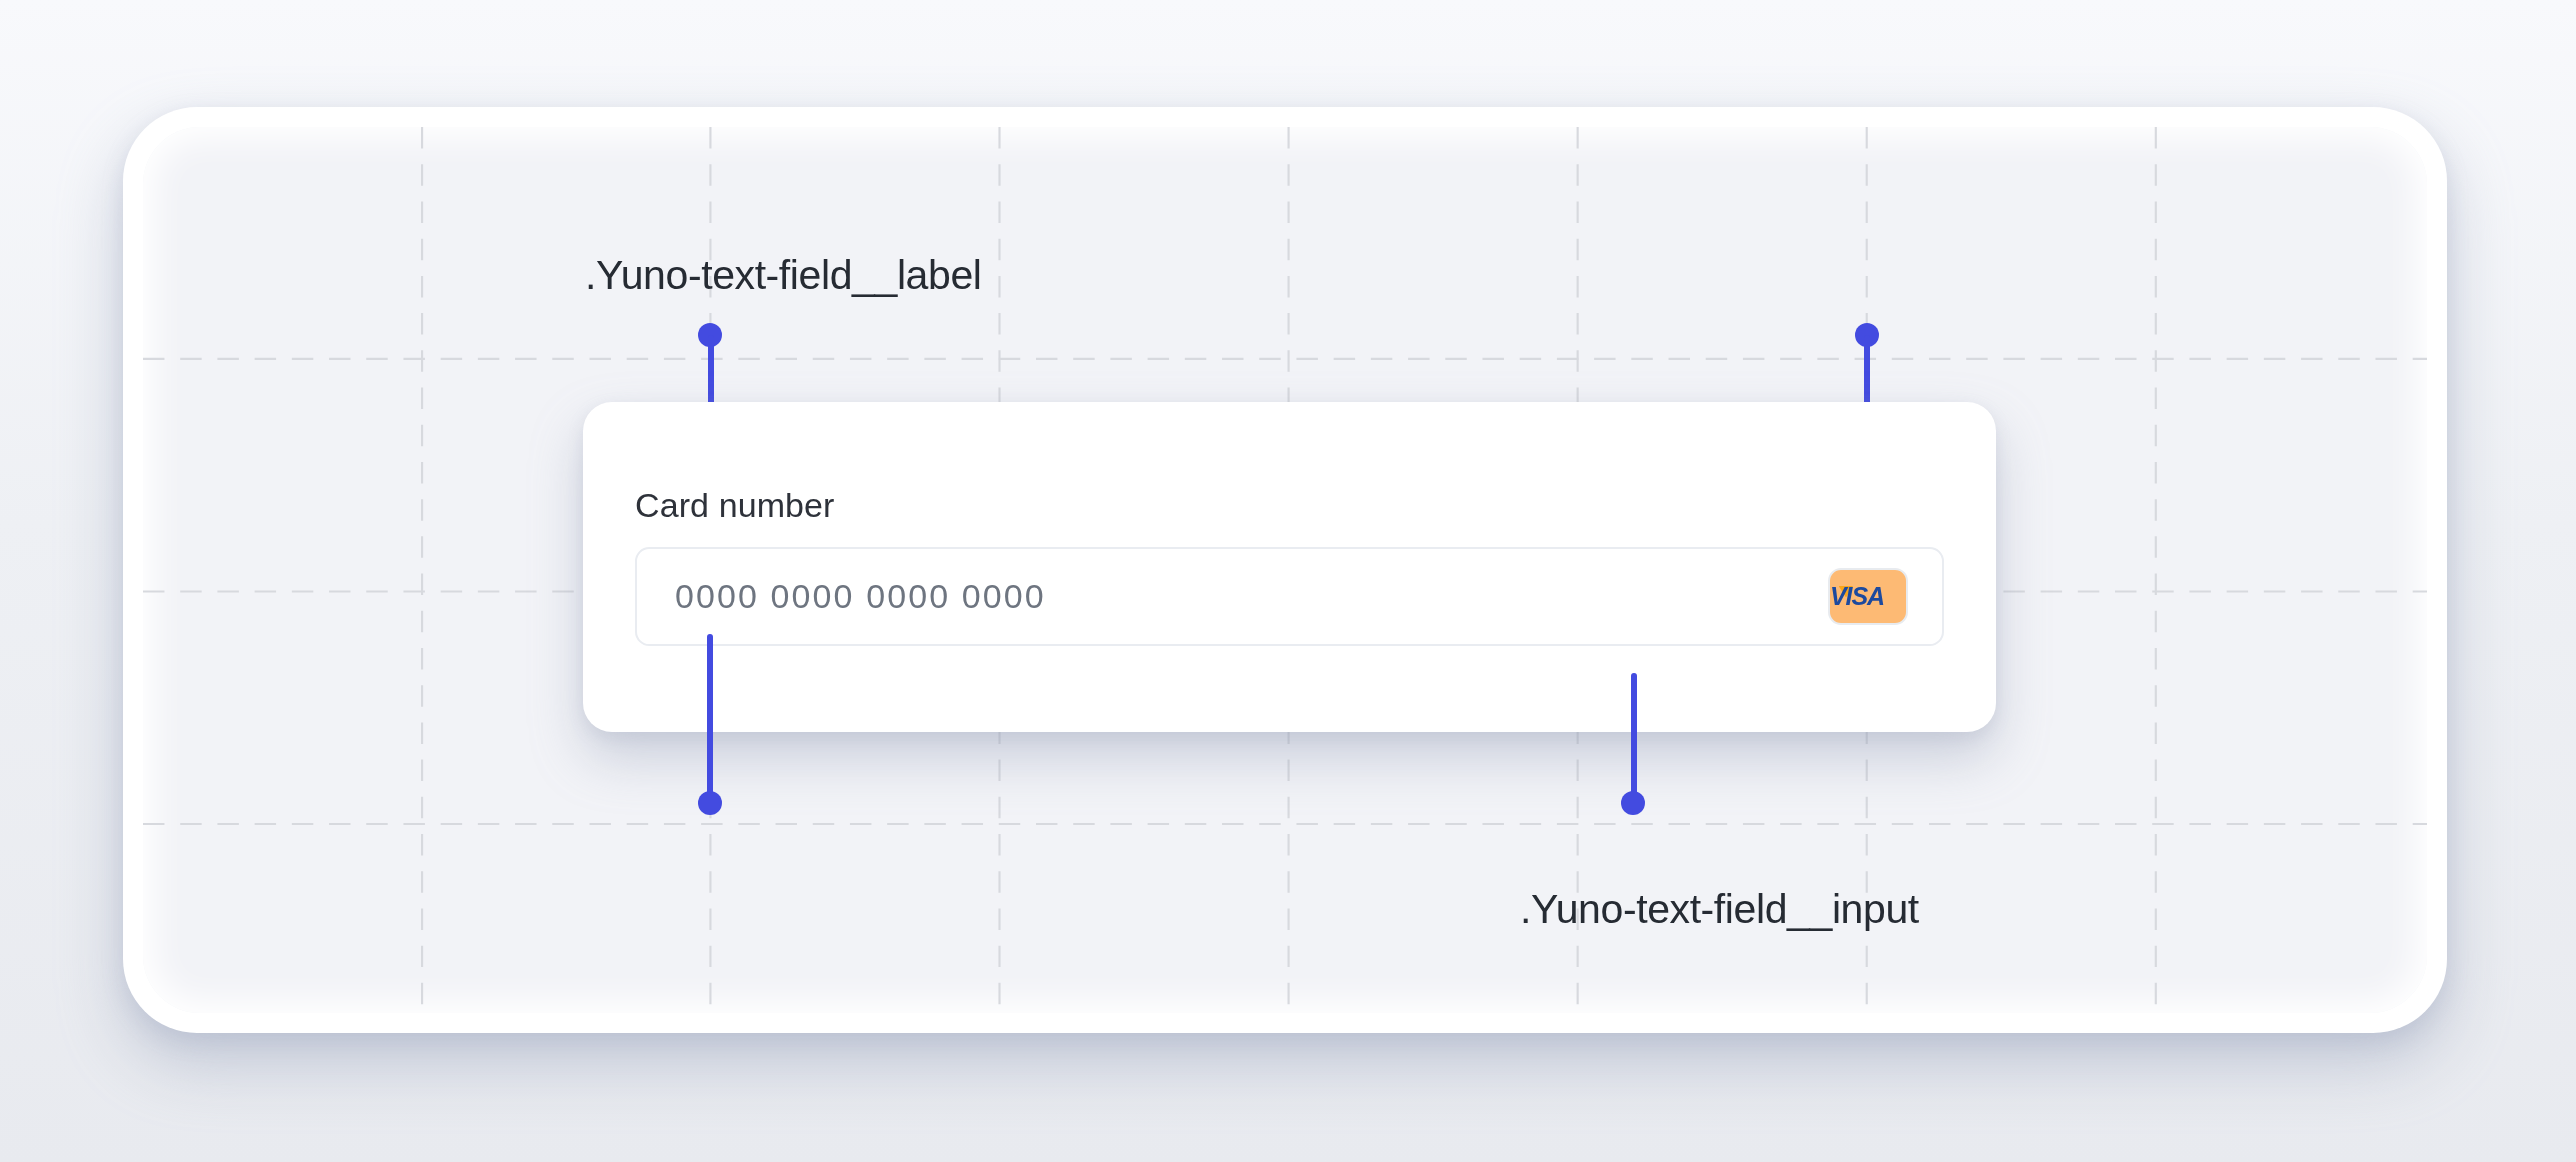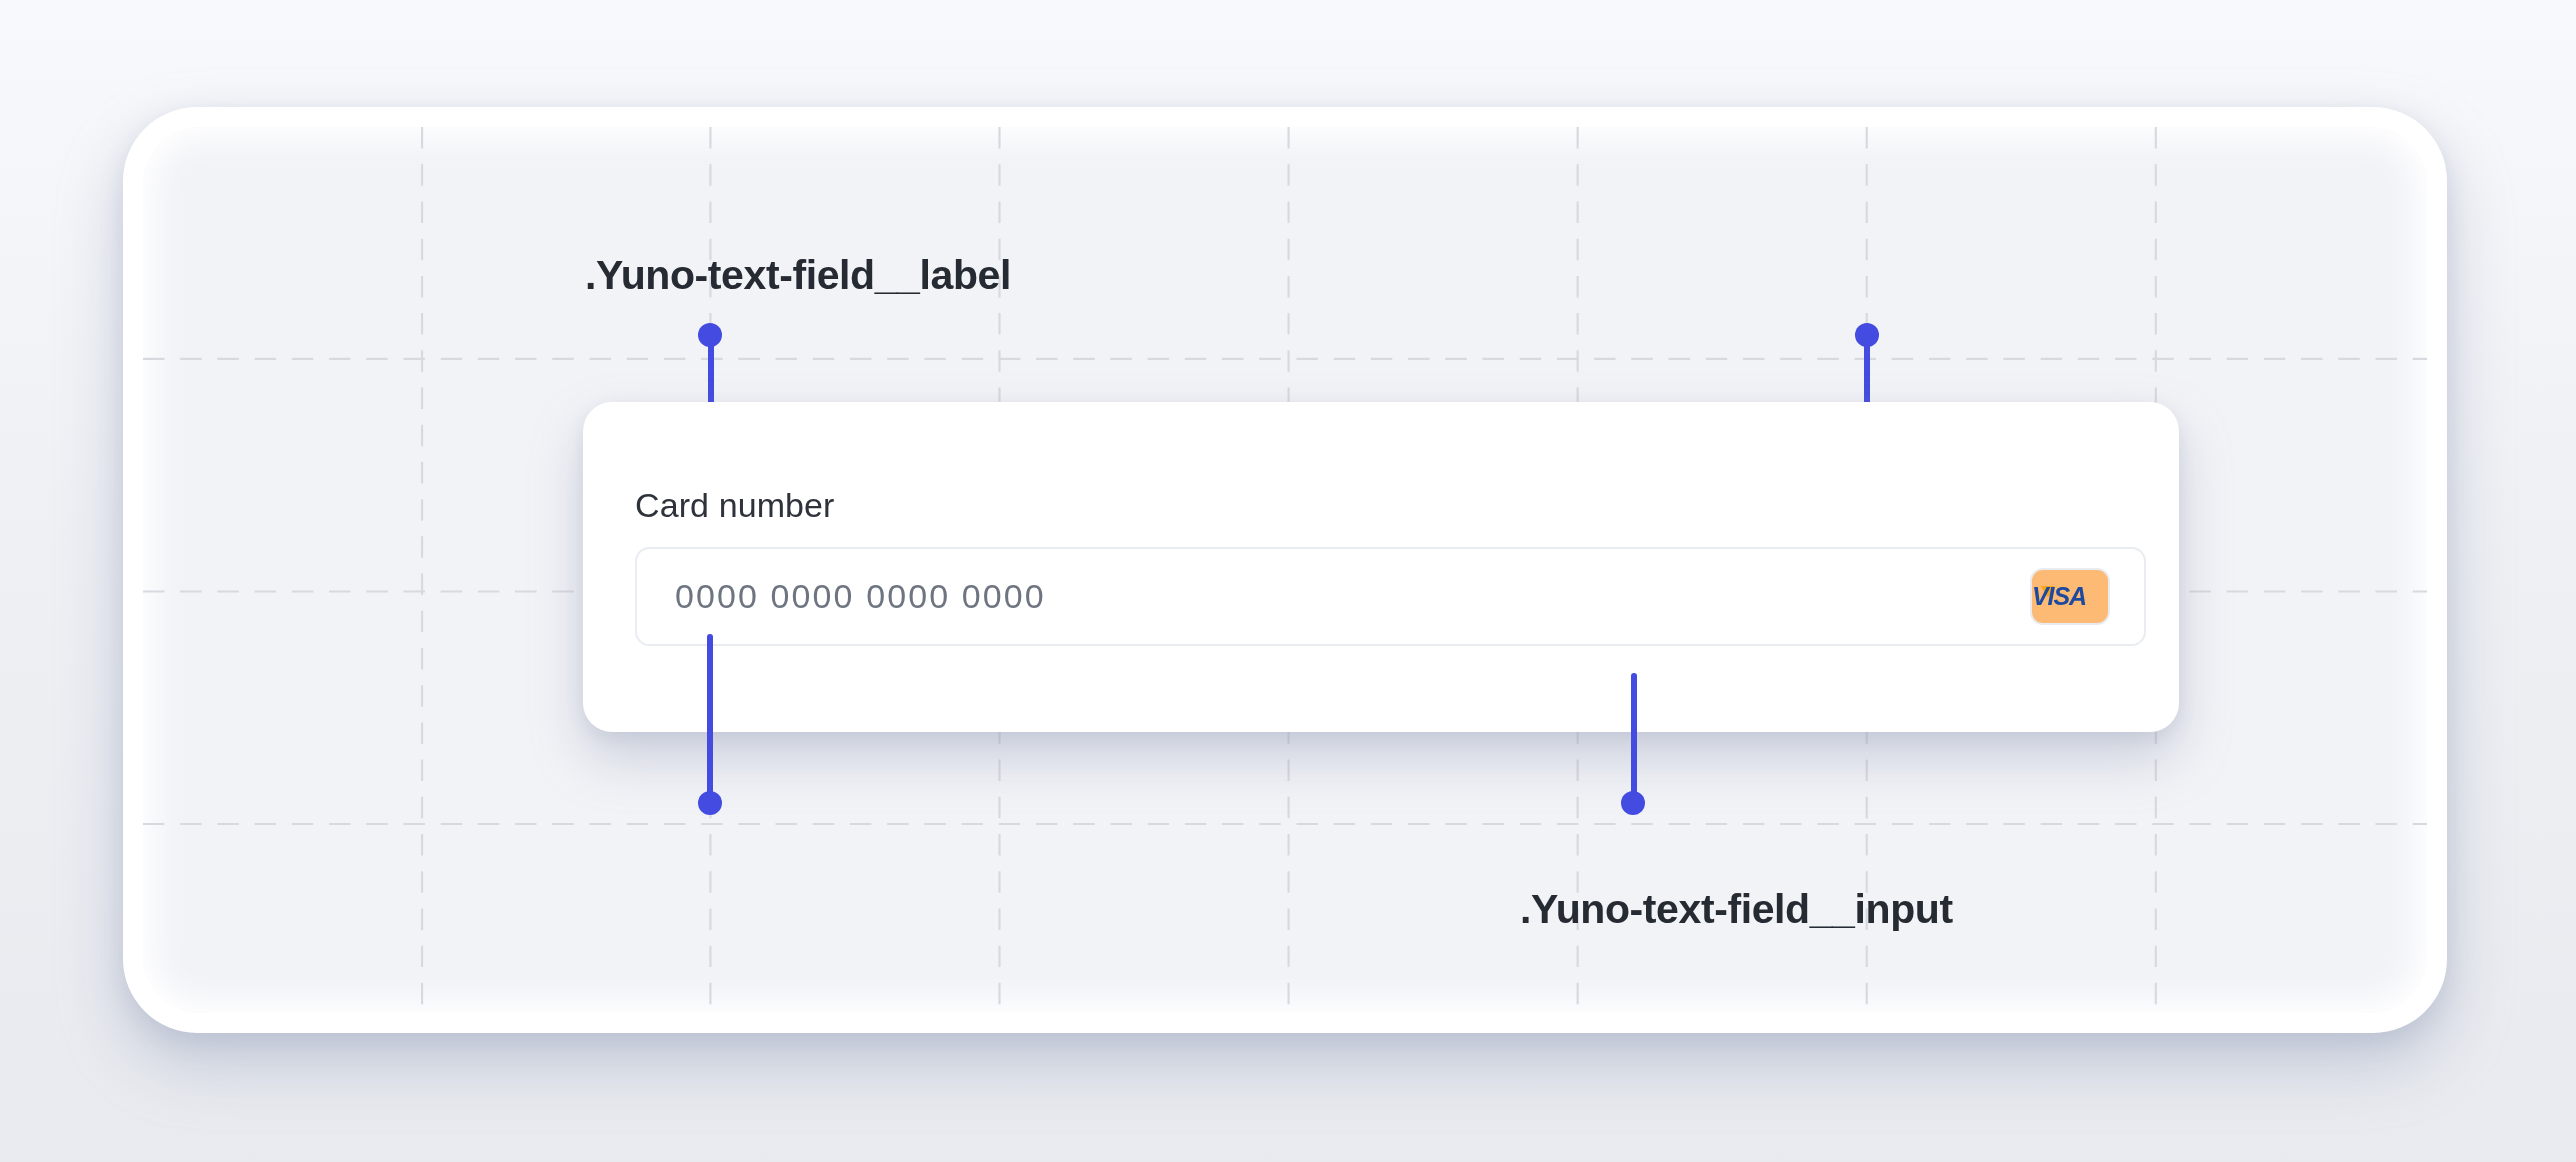--- a/index.html
+++ b/index.html
@@ -34,27 +34,27 @@
     border-radius: 57px;
     box-shadow: inset 0 0 33px 11.4px #ffffff;
     overflow: hidden;
   }
   .grid-svg { position: absolute; left: 0; top: 0; }
 
   
   .demo-card {
     position: absolute;
     left: 583px; top: 402px;
-    width: 1596px; height: 330px;
+    width: 1413px; height: 330px;
     background: #ffffff;
     border-radius: 29px;
     box-shadow: 0 26px 52px rgba(140, 150, 175, 0.38),
                 0 5.7px 15.7px rgba(140, 150, 175, 0.16);
     box-sizing: border-box;
-    padding: 83px 33px 0 52px;
+    padding: 83px 52px 0 52px;
   }
   .field-label {
     font-size: 34px;
     line-height: 40px;
     color: #2e323a;
     letter-spacing: 0.1px;
   }
   .field-input {
     margin-top: 21.5px;
     height: 99px;
@@ -107,21 +107,20 @@
   }
 
   
   .annot {
     position: absolute;
     font-size: 41px;
     line-height: 41px;
     letter-spacing: -0.4px;
     color: #262b33;
     white-space: nowrap;
-    font-weight: bold;
   }
   .connector {
     position: absolute;
     width: 5.7px;
     border-radius: 2.9px;
     background: #434be0;
   }
   .dot {
     position: absolute;
     width: 24px; height: 24px;

